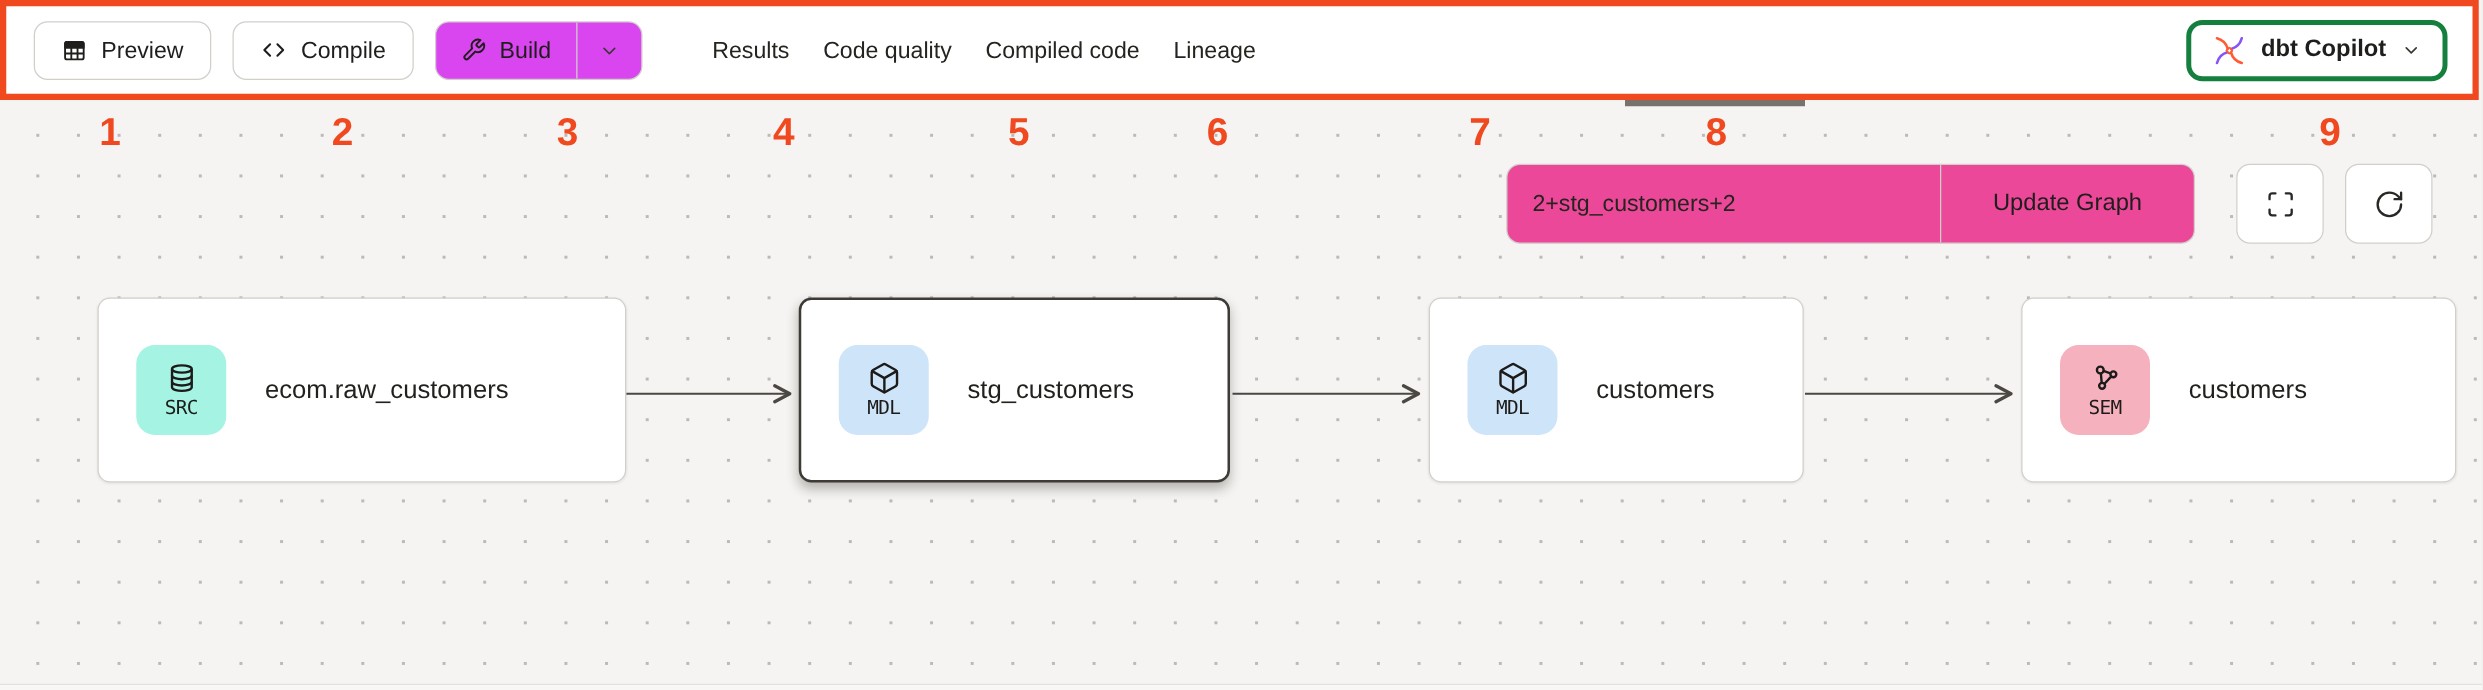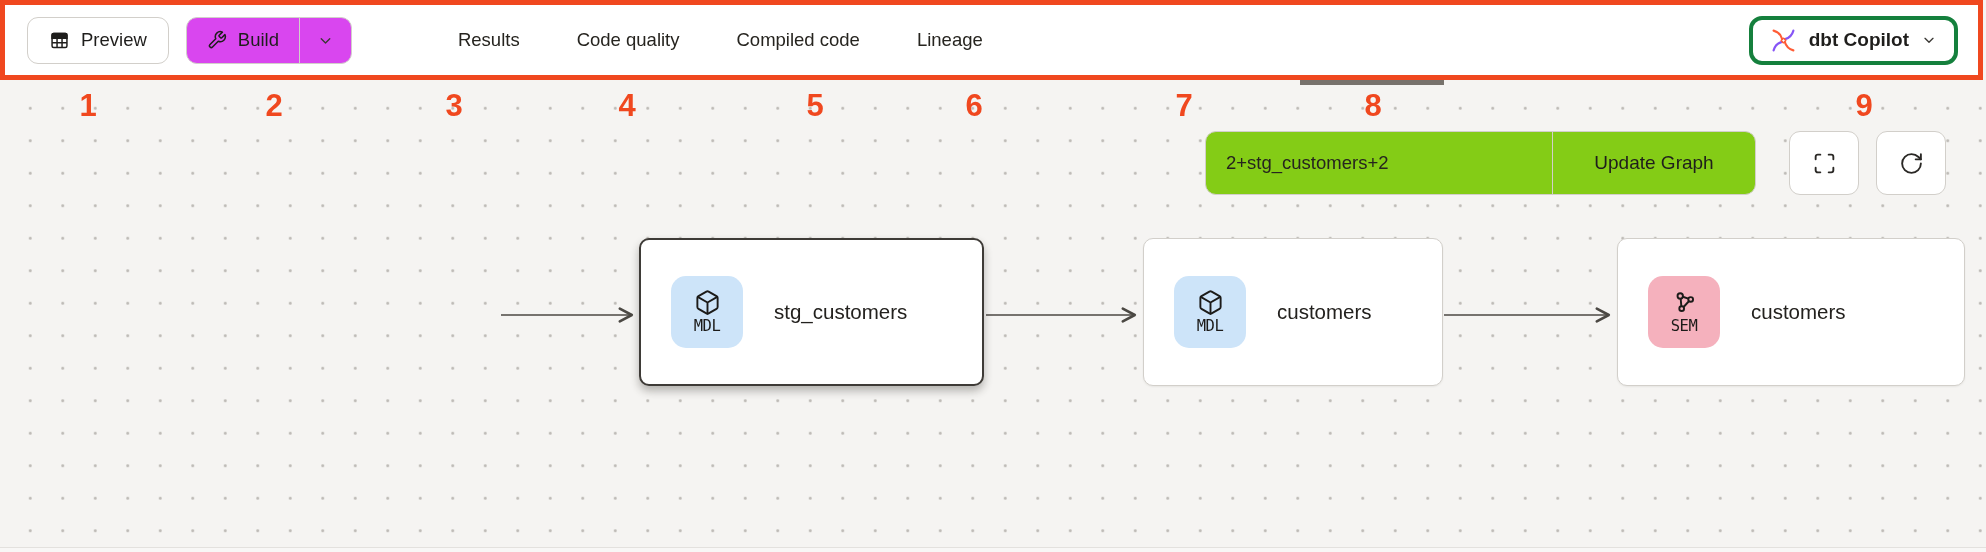--- a/index.html
+++ b/index.html
@@ -36,21 +36,21 @@
     display:inline-flex; align-items:center; gap:11px; padding:0 20px;
     font-size:18.5px; color:#1f1e1c; cursor:pointer;
   }
   .split .chev{
     display:inline-flex; align-items:center; justify-content:center; width:52px;
     border-left:1px solid #d2cfca; cursor:pointer;
   }
   .icon{ display:inline-flex; flex:none; }
   .icon svg{ display:block; }
 
-  .tabs{ display:flex; align-items:center; gap:57px; margin-left:106px; }
+  .tabs{ display:flex; align-items:center; gap:27px; margin-left:56px; }
   .tab{ font-size:18.5px; color:#26241f; cursor:pointer; white-space:nowrap; }
 
   .copilot{
     margin-left:auto; display:inline-flex; align-items:center; gap:12px;
     height:49px; padding:0 17px; border:4px solid #15803d; border-radius:13px;
     background:#fff; font-size:19px; font-weight:600; color:#1f1e1c; cursor:pointer;
   }
 
   .tab-underline{
     position:absolute; left:1300px; top:80px; width:144px; height:5px;
@@ -60,21 +60,21 @@
   
   .callout{
     position:absolute; top:88px; transform:translateX(-50%);
     font-size:31px; font-weight:700; color:#f0481f; z-index:4;
     font-family:"Liberation Sans", sans-serif;
   }
 
   
   .selector-group{
     position:absolute; left:1205px; top:131px; width:551px; height:64px;
-    background:#84cc16; border:1px solid #d2cfca; border-radius:11px;
+    background:#ec4899; border:1px solid #d2cfca; border-radius:11px;
     display:flex; align-items:stretch; z-index:3;
   }
   .selector-input{
     flex:1; display:flex; align-items:center; padding:0 20px;
     font-size:18.5px; color:#26241f; border:none; outline:none; background:transparent;
     font-family:"Liberation Sans", sans-serif;
   }
   .update-graph{
     width:203px; display:flex; align-items:center; justify-content:center;
     border-left:1px solid #d2cfca; font-size:19px; font-weight:500; color:#1f1e1c;
@@ -136,20 +136,28 @@
       <span class="icon">
         <svg width="21" height="21" viewBox="0 0 24 24" fill="none" stroke="#1f1e1c" stroke-width="1.7">
           <rect x="3.5" y="4" width="17" height="16" rx="1.8"></rect>
           <path d="M3.5 9.3h17M3.5 14.6h17M9.2 9.3v10.7M14.9 9.3v10.7"></path>
           <path d="M3.5 5.8a1.8 1.8 0 0 1 1.8-1.8h13.4a1.8 1.8 0 0 1 1.8 1.8v3.5H3.5z" fill="#1f1e1c"></path>
         </svg>
       </span>
       <span>Preview</span>
     </button>
 
+    <button class="tbtn">
+      <span class="icon">
+        <svg width="22" height="22" viewBox="0 0 24 24" fill="none" stroke="#1f1e1c" stroke-width="1.8" stroke-linecap="round" stroke-linejoin="round">
+          <path d="m15.2 7 5 5-5 5M8.8 7l-5 5 5 5"></path>
+        </svg>
+      </span>
+      <span>Compile</span>
+    </button>
 
     <div class="split">
       <span class="seg">
         <span class="icon">
           <svg width="20" height="20" viewBox="0 0 24 24" fill="none" stroke="#1f1e1c" stroke-width="1.8" stroke-linecap="round" stroke-linejoin="round">
             <path d="M14.7 6.3a1 1 0 0 0 0 1.4l1.6 1.6a1 1 0 0 0 1.4 0l3.77-3.77a6 6 0 0 1-7.94 7.94l-6.91 6.91a2.12 2.12 0 0 1-3-3l6.91-6.91a6 6 0 0 1 7.94-7.94l-3.76 3.76z"></path>
           </svg>
         </span>
         <span>Build</span>
       </span>
@@ -216,20 +224,33 @@
 
   <div class="sq-btn refresh">
     <span class="icon">
       <svg width="25" height="25" viewBox="0 0 24 24" fill="none" stroke="#2a2825" stroke-width="1.8" stroke-linecap="round" stroke-linejoin="round">
         <path d="M21 12a9 9 0 1 1-9-9c2.52 0 4.93 1 6.74 2.74L21 8"></path>
         <path d="M21 3v5h-5"></path>
       </svg>
     </span>
   </div>
 
+  <div class="node" style="left:78px; width:423px;">
+    <span class="badge" style="background-color: rgb(165, 243, 227);">
+      <span class="icon">
+        <svg width="27" height="27" viewBox="0 0 24 24" fill="none" stroke="#1c1b19" stroke-width="1.7">
+          <ellipse cx="12" cy="5.5" rx="7" ry="2.6"></ellipse>
+          <path d="M5 5.5v13c0 1.44 3.13 2.6 7 2.6s7-1.16 7-2.6v-13"></path>
+          <path d="M5 10.2c0 1.44 3.13 2.6 7 2.6s7-1.16 7-2.6M5 14.6c0 1.44 3.13 2.6 7 2.6s7-1.16 7-2.6"></path>
+        </svg>
+      </span>
+      <span class="blabel">SRC</span>
+    </span>
+    <span class="node-label">ecom.raw_customers</span>
+  </div>
 
   <div class="node selected" style="left:639px; width:345px;">
     <span class="badge" style="background-color: rgb(205, 228, 249);">
       <span class="icon">
         <svg width="27" height="27" viewBox="0 0 24 24" fill="none" stroke="#1c1b19" stroke-width="1.7" stroke-linecap="round" stroke-linejoin="round">
           <path d="M21 16V8a2 2 0 0 0-1-1.73l-7-4a2 2 0 0 0-2 0l-7 4A2 2 0 0 0 3 8v8a2 2 0 0 0 1 1.73l7 4a2 2 0 0 0 2 0l7-4A2 2 0 0 0 21 16z"></path>
           <path d="M3.3 7 12 12l8.7-5M12 22V12"></path>
         </svg>
       </span>
       <span class="blabel">MDL</span>

